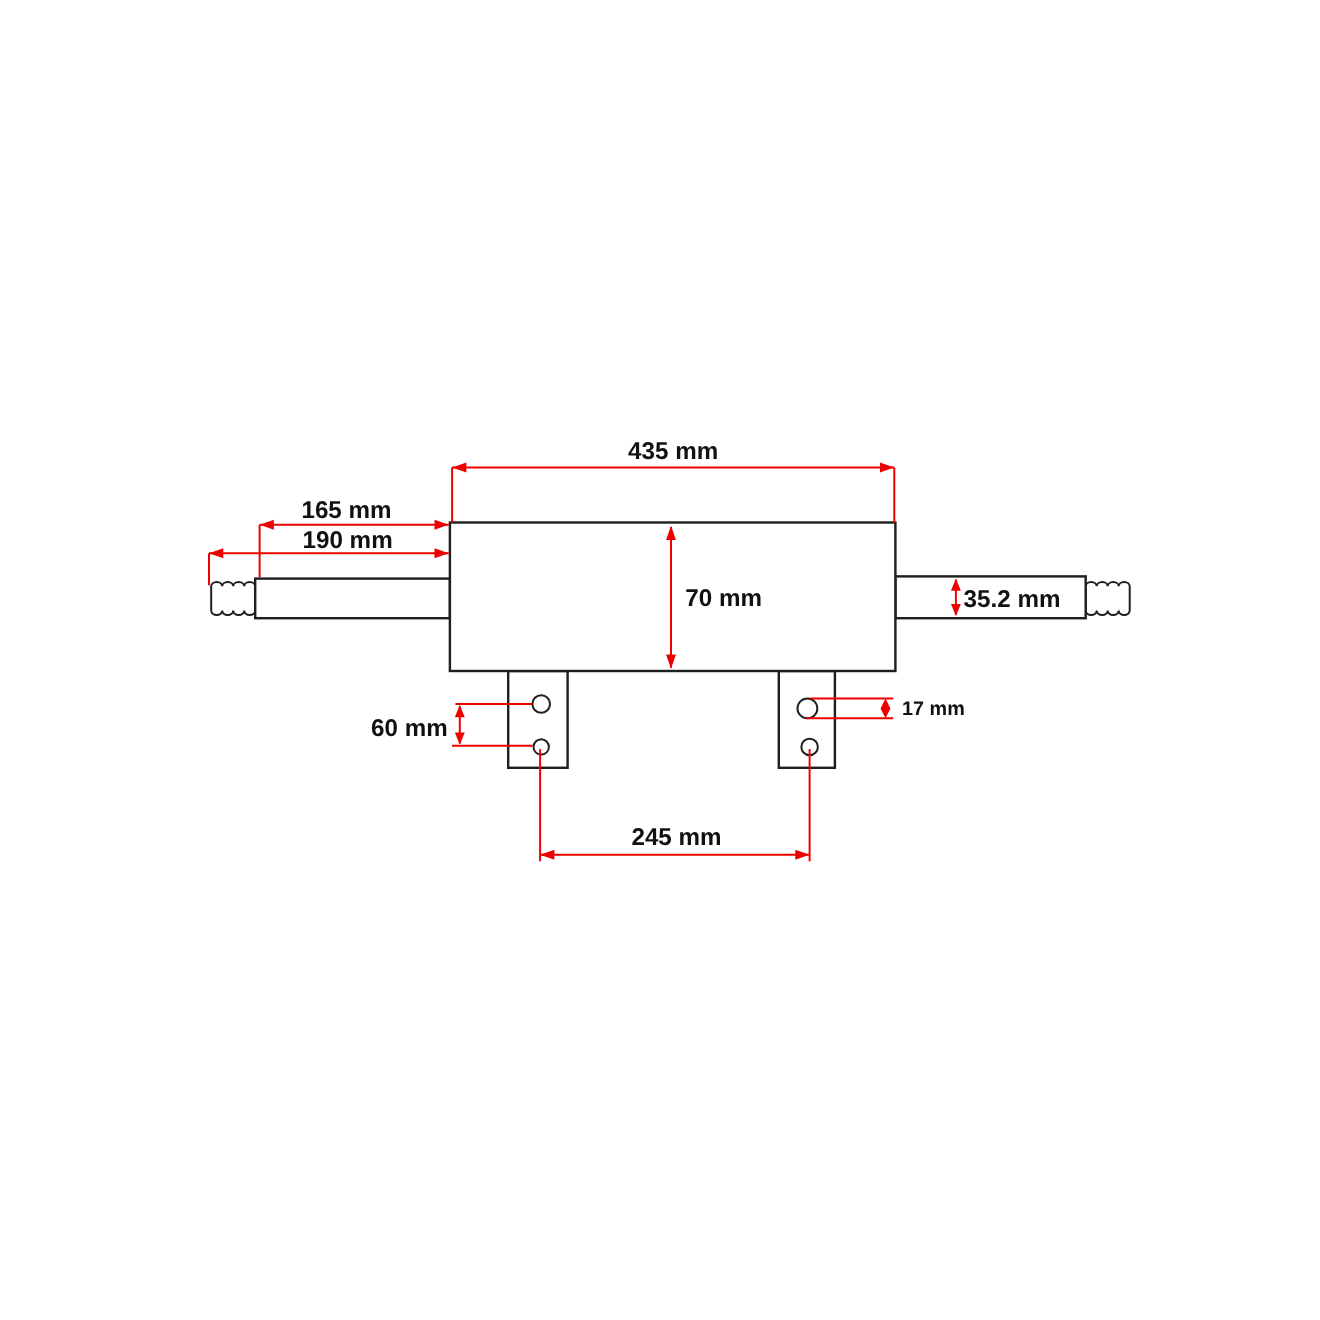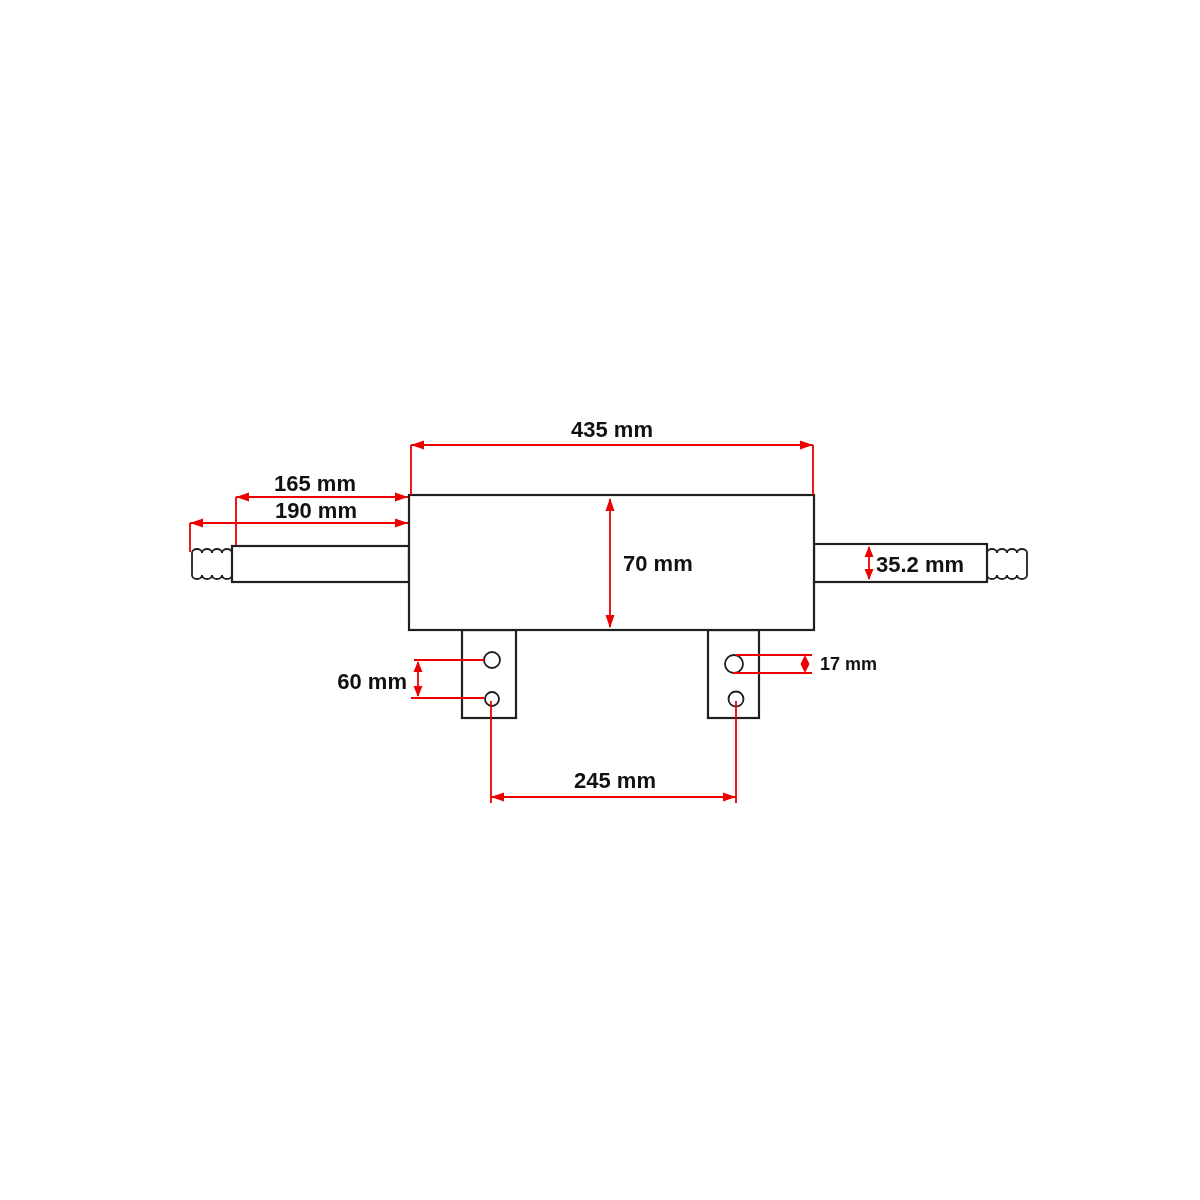--- a/index.html
+++ b/index.html
@@ -9,21 +9,20 @@
     width: 1200px;
     height: 1200px;
     overflow: hidden;
     font-family: "Liberation Sans", sans-serif;
   }
   .canvas {
     position: relative;
     width: 1200px;
     height: 1084px;
     background: var(--background, #ffffff);
-    margin-top: 20px;
   }
   svg { display: block; }
 
   
   .outline {
     stroke: var(--outline-black, #1f1f1f);
     fill: #ffffff;
     stroke-width: 2.2;
     stroke-linejoin: miter;
   }

